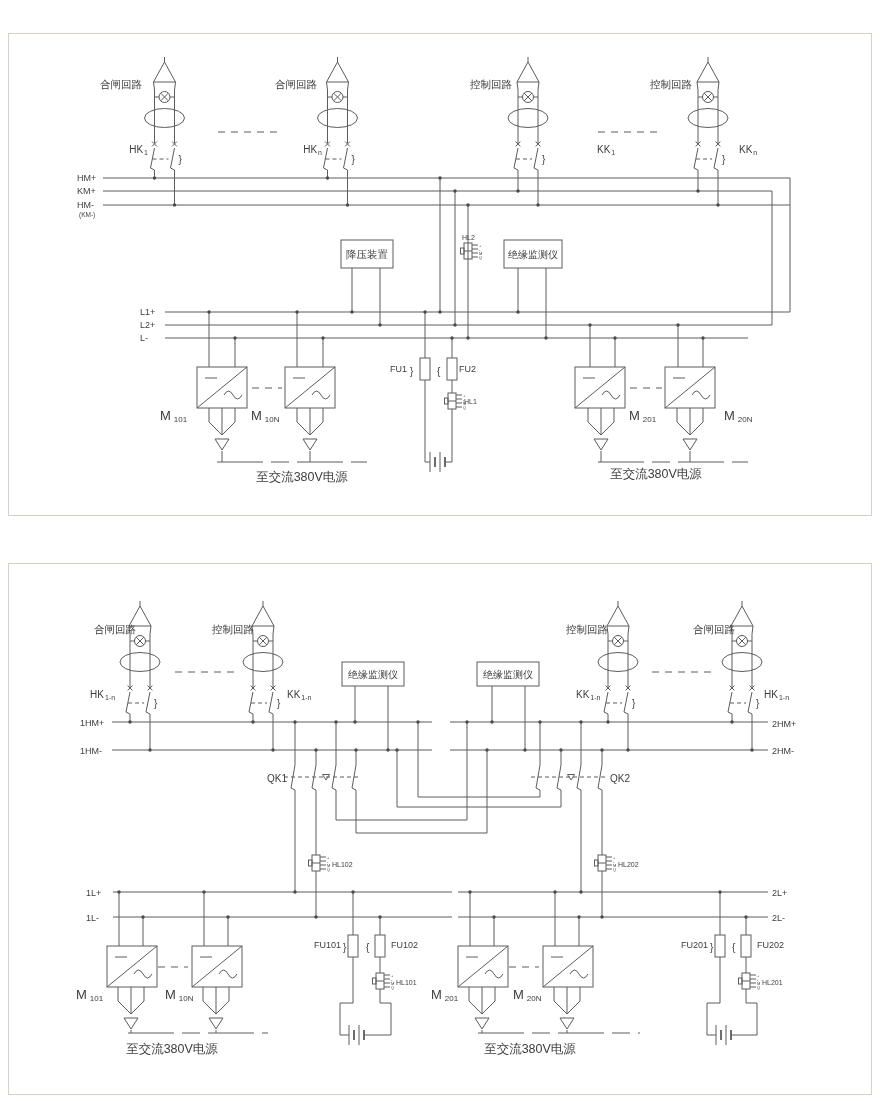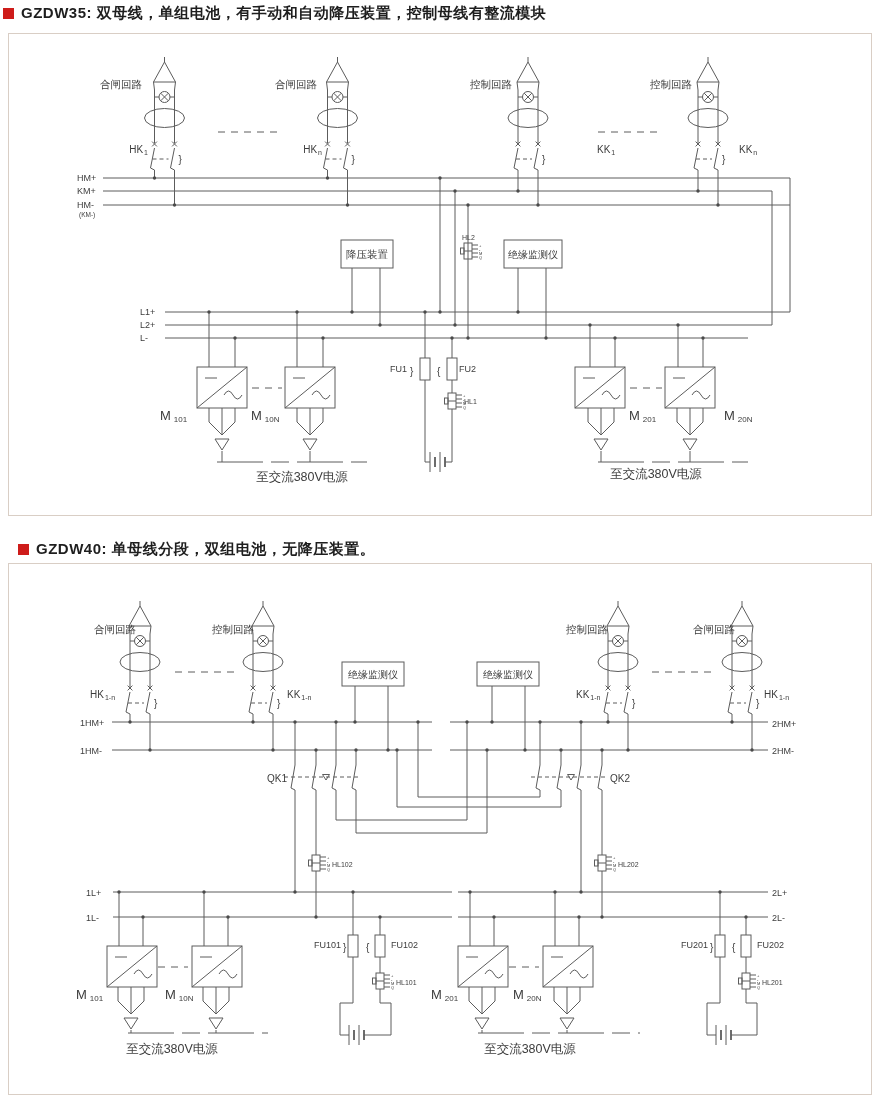--- a/index.html
+++ b/index.html
@@ -20,30 +20,22 @@
   .t6{font-size:6.5px;} .t7{font-size:7px;} .t9{font-size:9px;} .t10{font-size:10px;}
   .t10_5{font-size:10.5px;} .t12{font-size:12.5px;} .t13{font-size:13px;}
   .sub{font-size:7px;} .subm{font-size:8px;} .thl{font-size:4px;}
   .ae{text-anchor:end;} .am{text-anchor:middle;}
 </style>
 </head>
 <body>
 
 <div id="page">
 
-  <div class="title" style="top:4px;left:3px">
-    <span class="sq"></span>
-    <span>GZDW35: 双母线，单组电池，有手动和自动降压装置，控制母线有整流模块</span>
-  </div>
   <div class="panel" style="top:33px;height:481px"></div>
 
-  <div class="title" style="top:540px;left:18px">
-    <span class="sq"></span>
-    <span>GZDW40: 单母线分段，双组电池，无降压装置。</span>
-  </div>
   <div class="panel" style="top:563px;height:530px"></div>
 
   <svg id="cv" width="880" height="1101" viewBox="0 0 880 1101">
     <defs>
       <g id="feeder">
         <line x1="0" y1="0" x2="0" y2="5"></line>
         <path d="M0,5 L-11,25 L11,25 Z"></path>
         <path d="M-11,25 L-10,33 M11,25 L10,33"></path>
         <line x1="-10" y1="33" x2="-10" y2="86"></line>
         <line x1="10" y1="33" x2="10" y2="86"></line>

